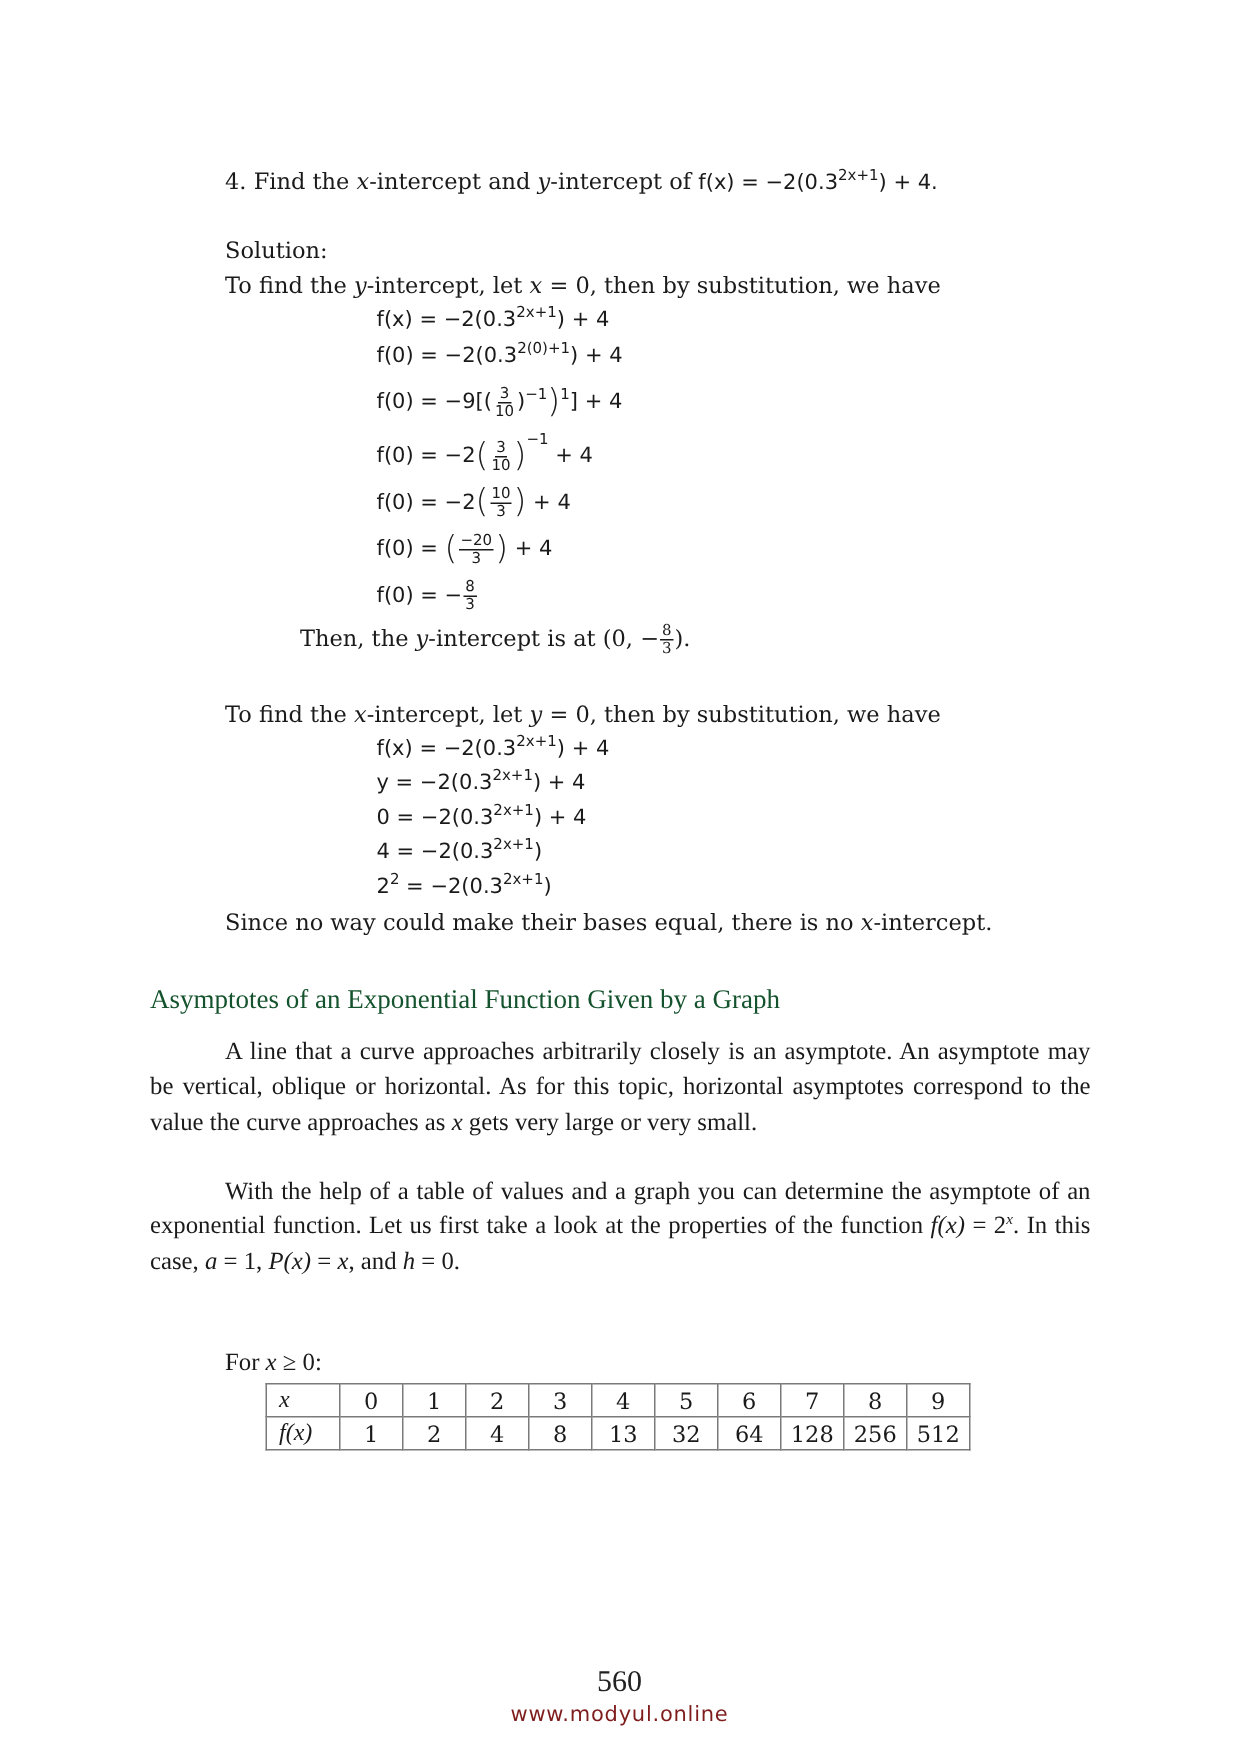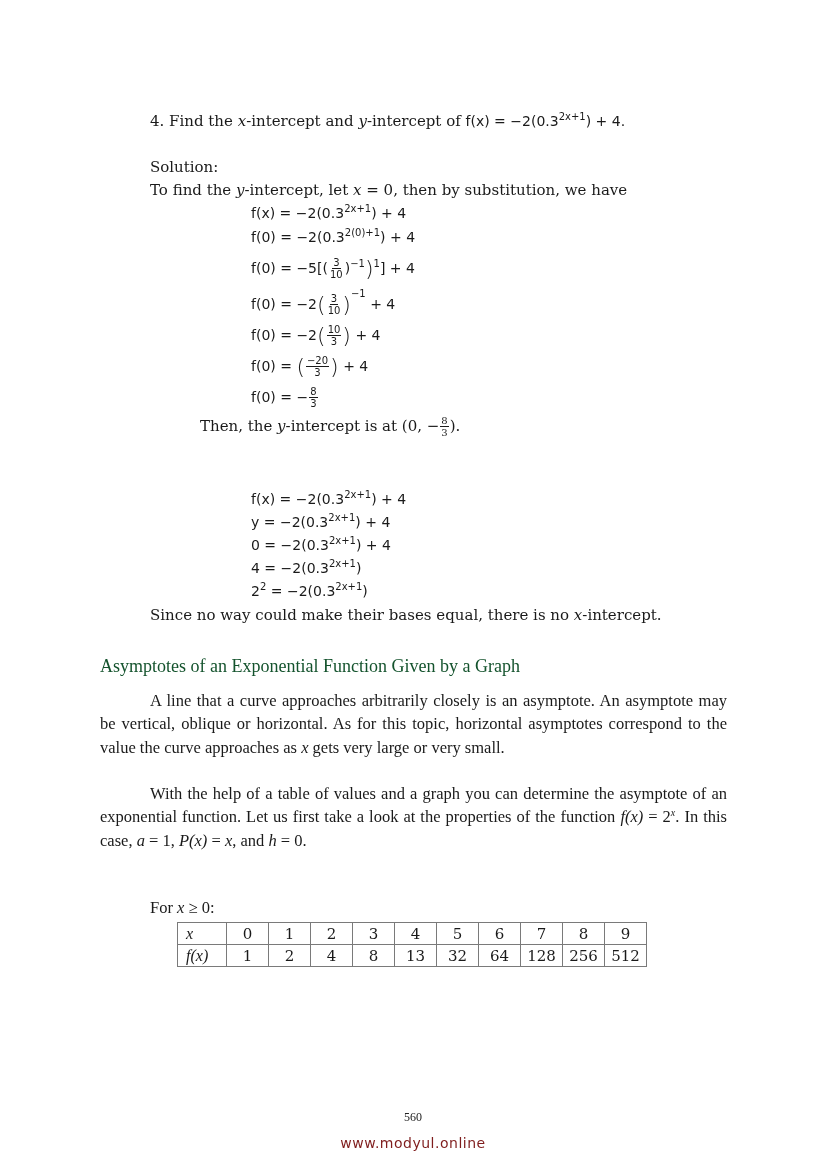--- a/index.html
+++ b/index.html
@@ -20,21 +20,21 @@
              font-size: 16.5px; line-height: 23.3px; text-align: justify; }
   .indent { text-indent: 50px; }
   .heading { position: absolute; left: 100px; top: 646px; font-family: "Liberation Serif", "DejaVu Serif", serif;
              font-size: 18px; color: #14532d; white-space: nowrap; }
   table.vals { position: absolute; left: 177px; top: 912px; border-collapse: collapse;
                font-family: "DejaVu Serif", "Liberation Serif", serif; font-size: 15px; }
   table.vals td { border: 1px solid #7a7a7a; height: 21px; padding: 0; text-align: center; }
   table.vals td.h { width: 40px; text-align: left; padding-left: 8px; font-style: italic; font-family: "Liberation Serif", serif; font-size: 16px; }
   table.vals td.c { width: 41px; }
   .footer-num { position: absolute; left: 0; width: 826px; top: 1100px; text-align: center;
-                font-family: "Liberation Serif", serif; font-size: 12px; color: #222; }
+                font-family: "Liberation Serif", serif; font-size: 20px; color: #222; }
   .footer-url { position: absolute; left: 0; width: 826px; top: 1125px; text-align: center;
                 font-family: "DejaVu Sans", "Liberation Sans", sans-serif; font-size: 14px; color: #7f1d1d; letter-spacing: 0.5px; }
 </style>
 </head>
 <body>
 
 <div class="page">
 
   <div class="line" style="left:150px; top:101px;">
     <span>4.</span>
@@ -47,21 +47,21 @@
     <span>To find the </span><span class="it">y</span><span>-intercept, let </span><span class="it">x</span><span> = 0, then by substitution, we have</span>
   </div>
 
   <div class="line math" style="left:251px; top:193px;">
     <span>f(x) = −2(0.3</span><sup class="s">2x+1</sup><span>) + 4</span>
   </div>
   <div class="line math" style="left:251px; top:217px;">
     <span>f(0) = −2(0.3</span><sup class="s">2(0)+1</sup><span>) + 4</span>
   </div>
   <div class="line math" style="left:251px; top:247px;">
-    <span>f(0) = −5[(</span><span class="frac">
+    <span>f(0) = −9[(</span><span class="frac">
         <span class="num">3</span>
         <span class="den">10</span>
       </span><span>)</span><sup class="s">−1</sup><span class="paren">)</span><sup class="s">1</sup><span>] + 4</span>
   </div>
   <div class="line math" style="left:251px; top:283px;">
     <span>f(0) = −2</span><span class="paren">(</span><span class="frac">
         <span class="num">3</span>
         <span class="den">10</span>
       </span><span class="paren">)</span><sup class="s" style="vertical-align:12px;">−1</sup><span> + 4</span>
   </div>
@@ -84,20 +84,23 @@
       </span>
   </div>
 
   <div class="line" style="left:200px; top:405px;">
     <span>Then, the </span><span class="it">y</span><span>-intercept is at (0, −</span><span class="frac">
         <span class="num">8</span>
         <span class="den">3</span>
       </span><span>).</span>
   </div>
 
+  <div class="line" style="left:150px; top:456px;">
+    <span>To find the </span><span class="it">x</span><span>-intercept, let </span><span class="it">y</span><span> = 0, then by substitution, we have</span>
+  </div>
 
   <div class="line math" style="left:251px; top:479px;">
     <span>f(x) = −2(0.3</span><sup class="s">2x+1</sup><span>) + 4</span>
   </div>
   <div class="line math" style="left:251px; top:502px;">
     <span>y = −2(0.3</span><sup class="s">2x+1</sup><span>) + 4</span>
   </div>
   <div class="line math" style="left:251px; top:525px;">
     <span>0 = −2(0.3</span><sup class="s">2x+1</sup><span>) + 4</span>
   </div>

